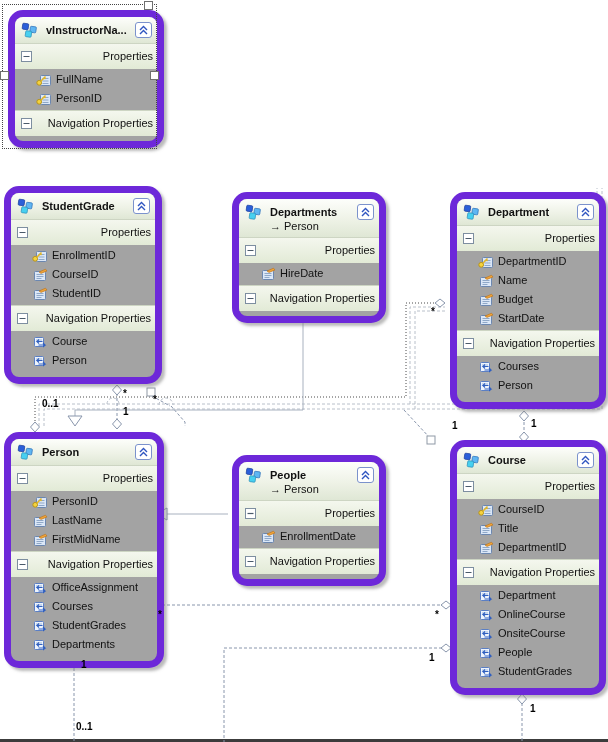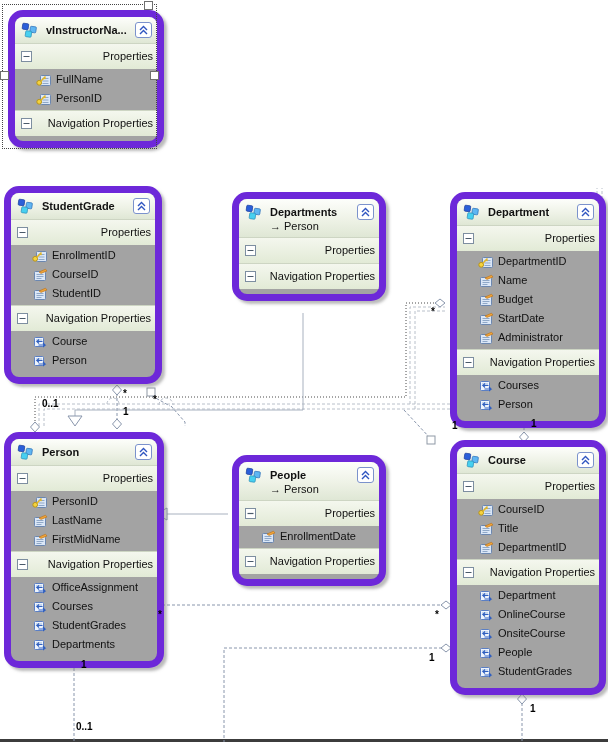--- a/index.html
+++ b/index.html
@@ -282,20 +282,32 @@
       </div>
     </div>
 
     <div class="section-header sec-props">
       <svg class="icon" width="11" height="11" viewBox="0 0 11 11">
         <rect x="0.5" y="0.5" width="10" height="10" fill="#ffffff" stroke="#7d8ea0"></rect>
         <line x1="2.5" y1="5.5" x2="8.5" y2="5.5" stroke="#4a5a6a" stroke-width="1.2"></line>
       </svg>
       <span class="row-label sec-props-label">Properties</span>
     </div>
+    <div class="rows rows-props">
+          <div class="prop-row">
+            <svg width="16" height="14" viewBox="0 0 16 14" class="icon">
+              <rect x="2.5" y="3.5" width="11" height="9" rx="1" fill="#dbe7f7" stroke="#6b87b0"></rect>
+              <line x1="4.5" y1="6.5" x2="11.5" y2="6.5" stroke="#8fa8c8"></line>
+              <line x1="4.5" y1="8.5" x2="11.5" y2="8.5" stroke="#8fa8c8"></line>
+              <line x1="4.5" y1="10.5" x2="9.5" y2="10.5" stroke="#8fa8c8"></line>
+              <polygon points="7,4 13.5,1.2 15,3 9,5.4" fill="#f0a43a" stroke="#b86f14" stroke-width="0.6"></polygon>
+            </svg>
+            <span class="row-label">HireDate</span>
+          </div>
+        </div>
 
     <div class="section-header sec-navs">
       <svg class="icon" width="11" height="11" viewBox="0 0 11 11">
         <rect x="0.5" y="0.5" width="10" height="10" fill="#ffffff" stroke="#7d8ea0"></rect>
         <line x1="2.5" y1="5.5" x2="8.5" y2="5.5" stroke="#4a5a6a" stroke-width="1.2"></line>
       </svg>
       <span class="row-label sec-navs-label">Navigation Properties</span>
     </div>
 
     <div class="body-pad"></div>
@@ -363,30 +375,20 @@
           </div>
           <div class="prop-row">
             <svg width="16" height="14" viewBox="0 0 16 14" class="icon">
               <rect x="2.5" y="3.5" width="11" height="9" rx="1" fill="#dbe7f7" stroke="#6b87b0"></rect>
               <line x1="4.5" y1="6.5" x2="11.5" y2="6.5" stroke="#8fa8c8"></line>
               <line x1="4.5" y1="8.5" x2="11.5" y2="8.5" stroke="#8fa8c8"></line>
               <line x1="4.5" y1="10.5" x2="9.5" y2="10.5" stroke="#8fa8c8"></line>
               <polygon points="7,4 13.5,1.2 15,3 9,5.4" fill="#f0a43a" stroke="#b86f14" stroke-width="0.6"></polygon>
             </svg>
             <span class="row-label">StartDate</span>
-          </div>
-          <div class="prop-row">
-            <svg width="16" height="14" viewBox="0 0 16 14" class="icon">
-              <rect x="2.5" y="3.5" width="11" height="9" rx="1" fill="#dbe7f7" stroke="#6b87b0"></rect>
-              <line x1="4.5" y1="6.5" x2="11.5" y2="6.5" stroke="#8fa8c8"></line>
-              <line x1="4.5" y1="8.5" x2="11.5" y2="8.5" stroke="#8fa8c8"></line>
-              <line x1="4.5" y1="10.5" x2="9.5" y2="10.5" stroke="#8fa8c8"></line>
-              <polygon points="7,4 13.5,1.2 15,3 9,5.4" fill="#f0a43a" stroke="#b86f14" stroke-width="0.6"></polygon>
-            </svg>
-            <span class="row-label">Administrator</span>
           </div>
         </div>
 
     <div class="section-header sec-navs">
       <svg class="icon" width="11" height="11" viewBox="0 0 11 11">
         <rect x="0.5" y="0.5" width="10" height="10" fill="#ffffff" stroke="#7d8ea0"></rect>
         <line x1="2.5" y1="5.5" x2="8.5" y2="5.5" stroke="#4a5a6a" stroke-width="1.2"></line>
       </svg>
       <span class="row-label sec-navs-label">Navigation Properties</span>
     </div>

